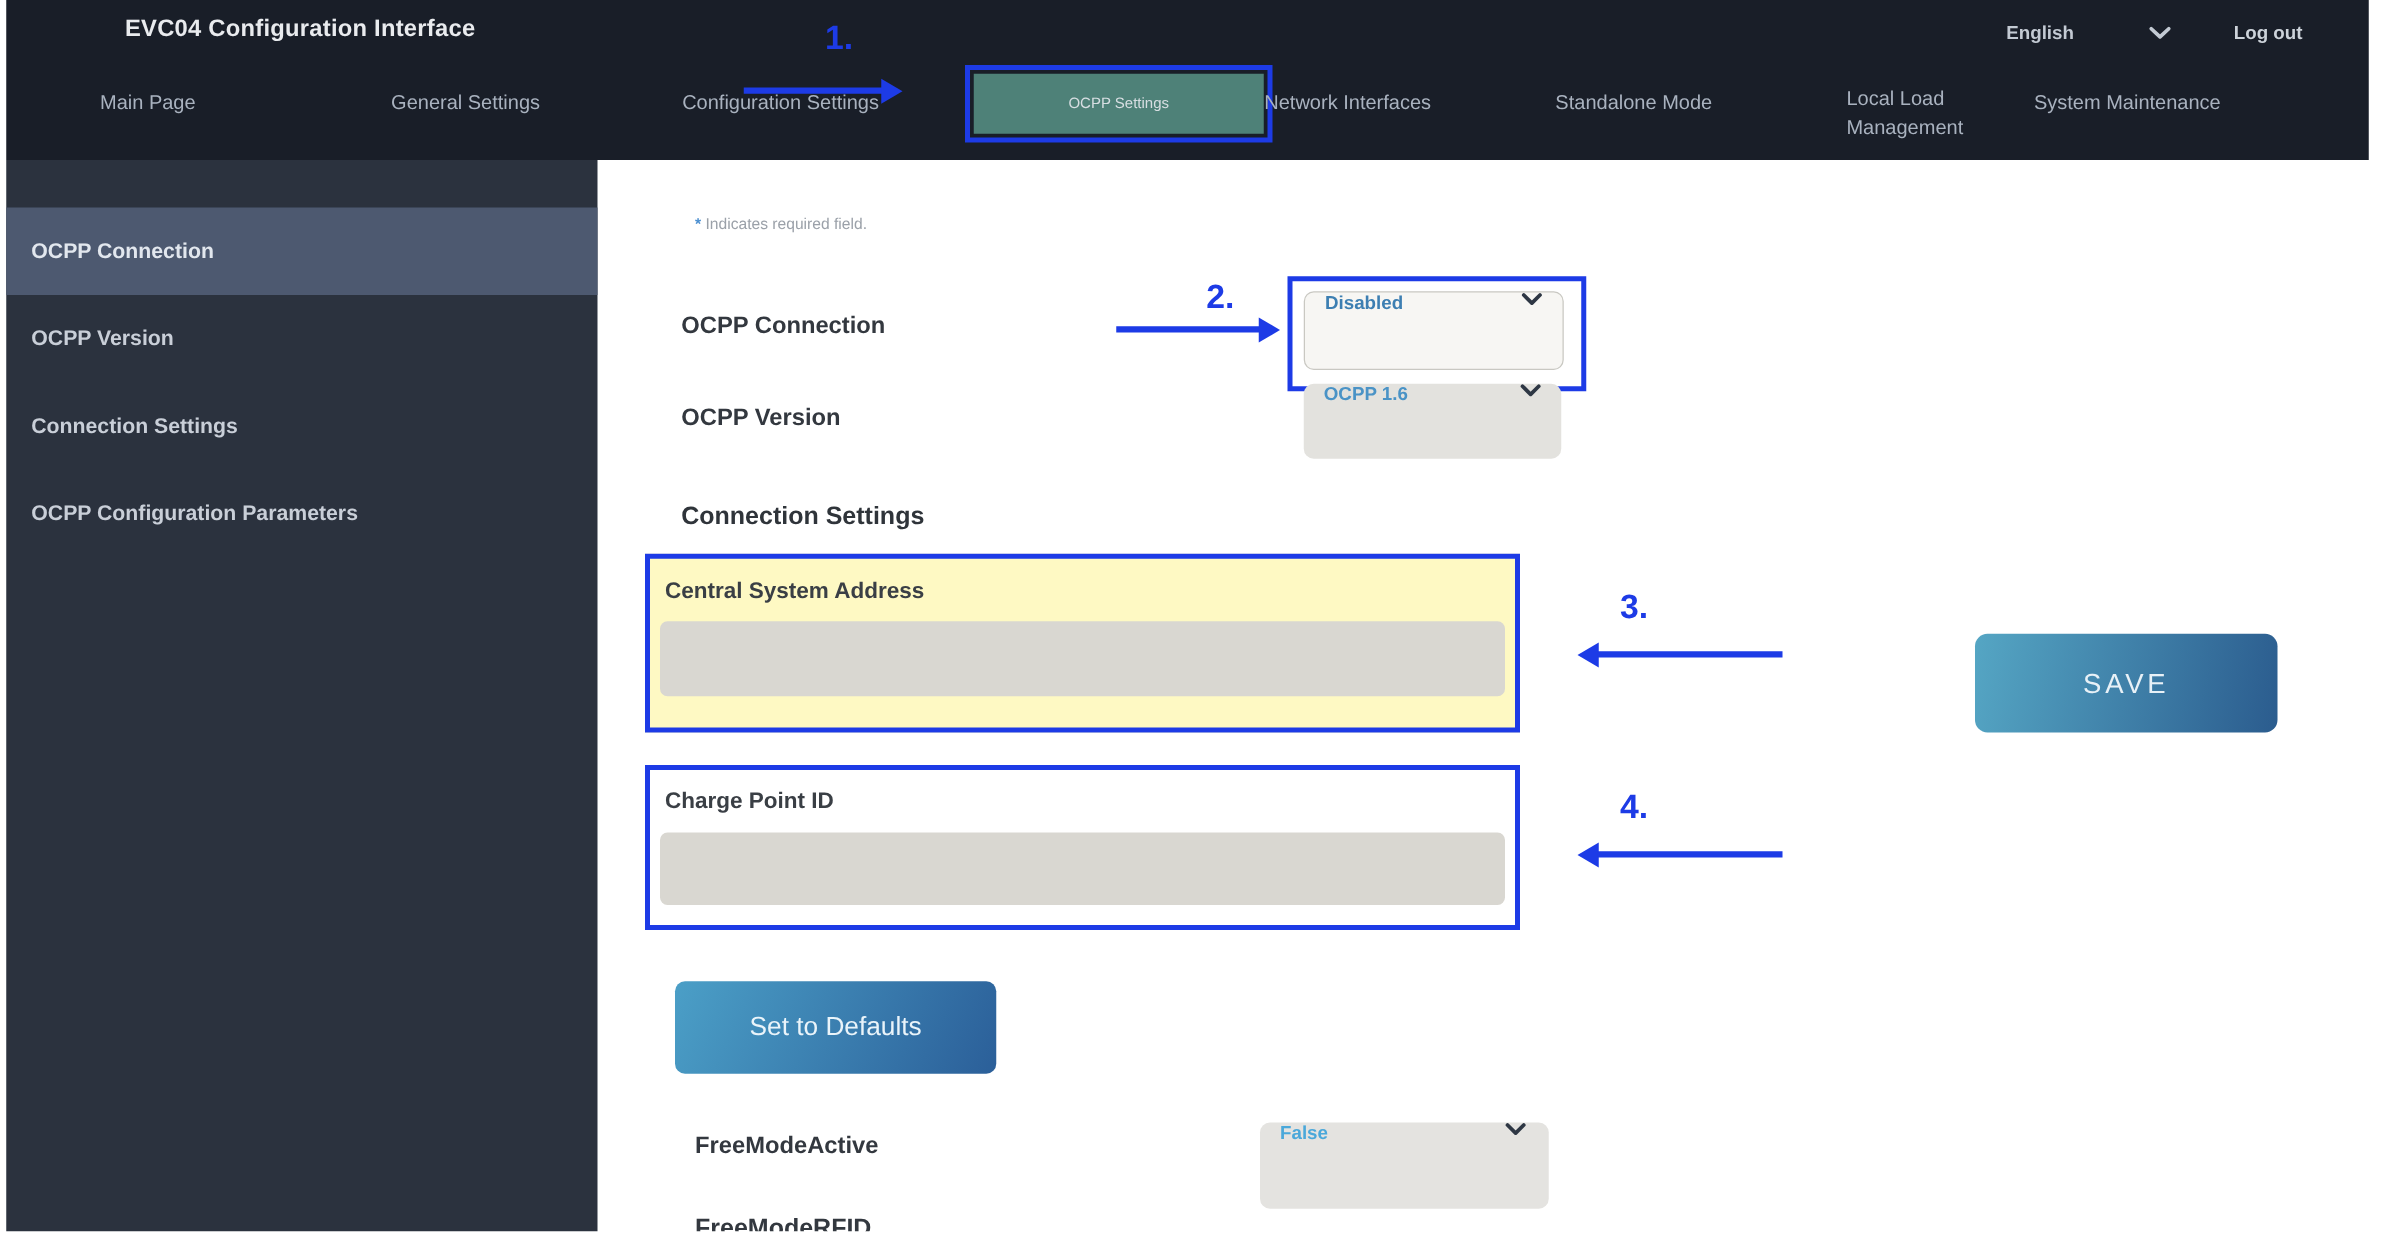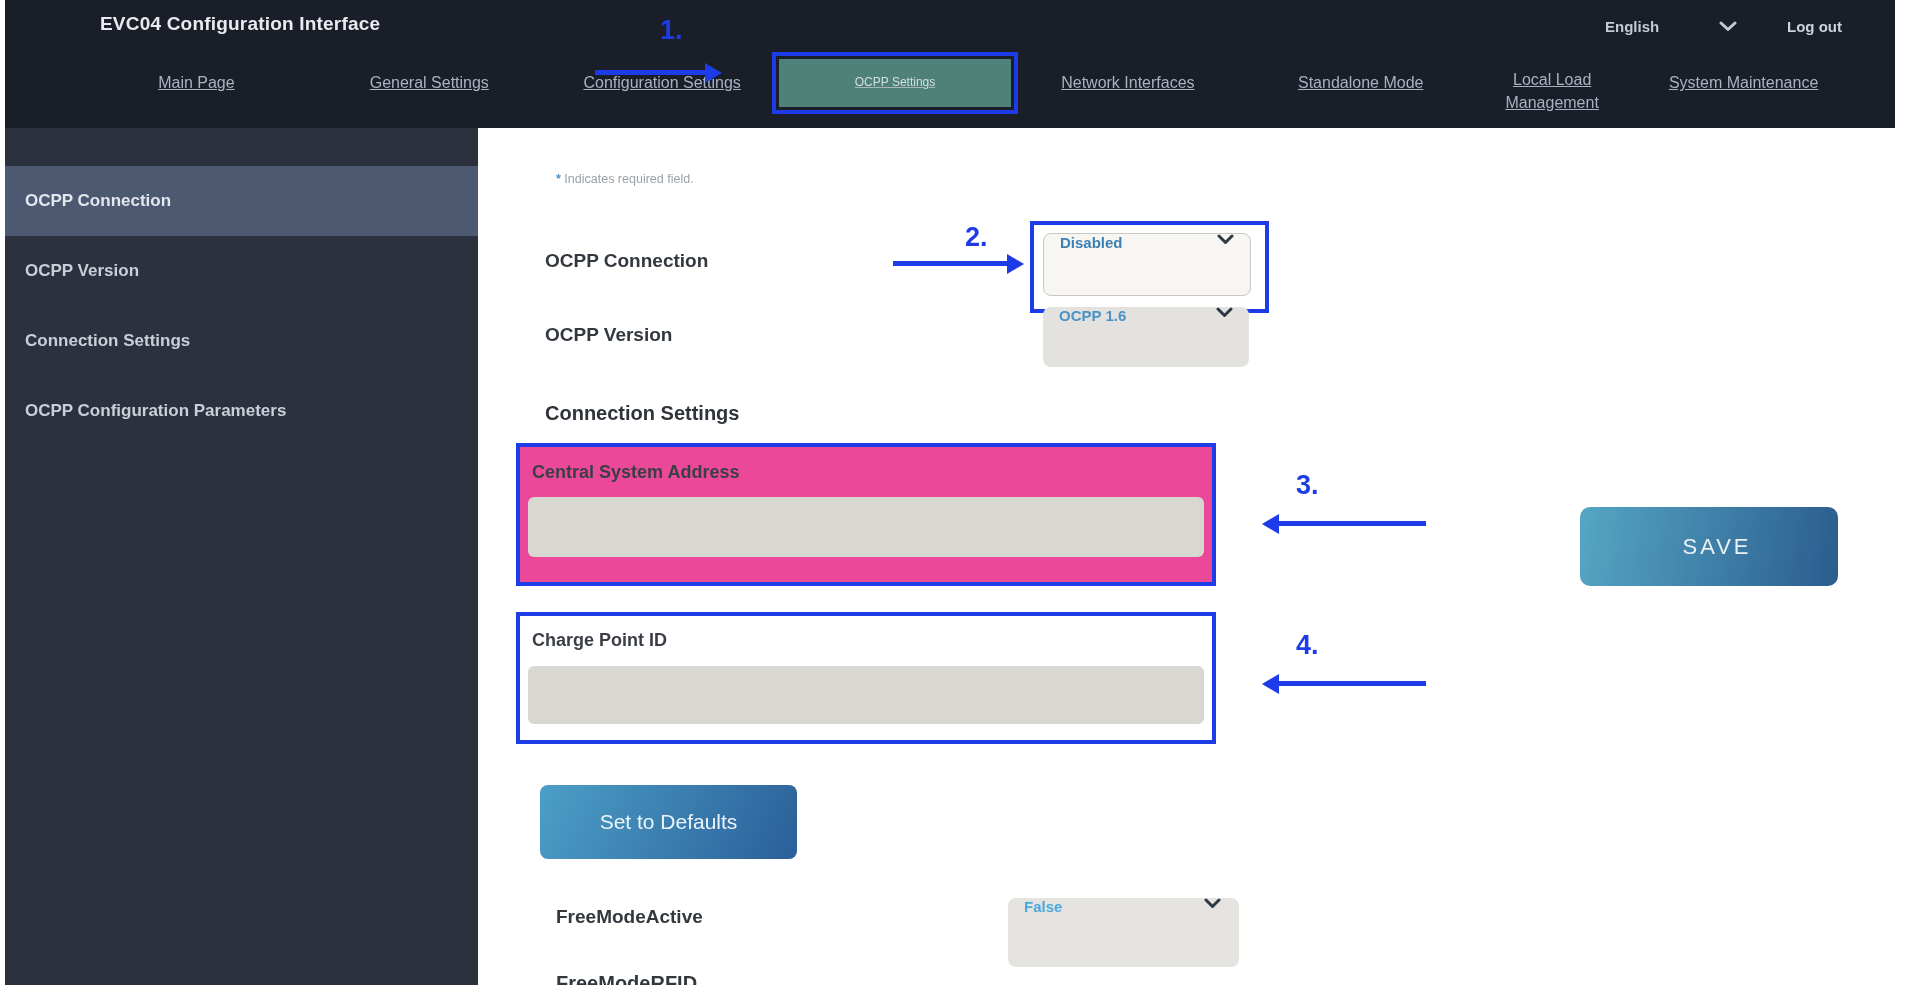--- a/index.html
+++ b/index.html
@@ -4,21 +4,21 @@
 <style>
   html,body{margin:0;padding:0;background:#ffffff;font-family:"Liberation Sans",sans-serif;}
   .canvas{position:relative;width:1920px;height:997px;background:#ffffff;overflow:hidden;}
 
   
   .topbar{position:absolute;left:5px;top:0;width:1890px;height:128px;background:var(--topbar-bg);}
   .app-title{position:absolute;left:95px;top:13px;font-size:19px;font-weight:700;color:#e9ebee;letter-spacing:.2px;}
   .lang{position:absolute;left:1600px;top:18px;display:flex;align-items:center;gap:60px;color:#c3cad3;font-size:15px;font-weight:700;cursor:pointer;}
   .logout{position:absolute;left:1782px;top:18px;color:#cdd3da;font-size:15px;font-weight:700;cursor:pointer;}
   .nav{position:absolute;left:75px;top:47px;width:1780px;height:72px;display:flex;align-items:center;}
-  .nav-item{flex:1 1 0;text-align:center;color:#a9b2bf;font-size:16px;line-height:1.45;cursor:pointer;text-decoration:underline;}
+  .nav-item{flex:1 1 0;color:#a9b2bf;font-size:16px;line-height:1.45;cursor:pointer;}
   .nav-item.two-line{max-width:150px;margin:16px auto 0;flex:1 1 0;}
   .nav-item.active-wrap{display:flex;justify-content:center;}
   .tab-active{width:232px;height:48px;background:var(--tab-active-bg);color:#d7dee2;display:flex;align-items:center;justify-content:center;font-size:12px;outline:4px solid var(--accent);outline-offset:3px;}
 
   
   .sidebar{position:absolute;left:5px;top:128px;width:473px;height:857px;background:var(--sidebar-bg);}
   .side-item{height:70px;display:flex;align-items:center;padding-left:20px;color:#c9cfd8;font-weight:700;font-size:17px;cursor:pointer;}
   .side-item:first-child{margin-top:38px;}
   .side-item.active{background:var(--sidebar-active-bg);color:#e2e7ee;}
 
@@ -33,28 +33,28 @@
   .dd-version{left:1043px;top:307px;width:206px;height:60px;background:#e3e2de;}
   .dd-false{left:1008px;top:898px;width:231px;height:69px;background:#e4e3e0;}
   .dd-text{padding-left:16px;font-size:15px;font-weight:700;}
   .dd-disabled .dd-text{color:var(--link-blue);}
   .dd-version .dd-text{color:var(--link-blue2);}
   .dd-false .dd-text{color:var(--link-blue3);}
   .dd-chevron{margin-left:auto;margin-right:16px;color:#2e3744;display:flex;}
 
   .ann-box{position:absolute;border:4px solid var(--accent);background:transparent;}
   .ann-box.box2{left:1030px;top:221px;width:231px;height:84px;}
-  .ann-box.box3{left:516px;top:443px;width:692px;height:135px;background:#ec4899;}
+  .ann-box.box3{left:516px;top:443px;width:692px;height:135px;background:#fef9c3;}
   .ann-box.box4{left:516px;top:612px;width:692px;height:124px;background:#ffffff;}
   .inner-label{position:absolute;left:12px;font-size:18px;font-weight:700;color:#3a3f45;}
   .gray-input{position:absolute;left:8px;width:676px;background:#d9d7d1;border-radius:6px;cursor:text;}
 
   .btn{position:absolute;display:flex;align-items:center;justify-content:center;color:#eaf4fa;cursor:pointer;}
   .btn-defaults{left:540px;top:785px;width:257px;height:74px;border-radius:8px;background:linear-gradient(115deg,#4b9fc7,#2b5f99);font-size:21px;}
-  .btn-save{left:1580px;top:507px;width:242px;height:79px;border-radius:10px;background:linear-gradient(100deg,#55a6c4,#2b5c8e);font-size:22px;letter-spacing:3px;color:#e8f1f7;padding-left:16px;}
+  .btn-save{left:1580px;top:507px;width:242px;height:79px;border-radius:10px;background:linear-gradient(100deg,#55a6c4,#2b5c8e);font-size:22px;letter-spacing:3px;color:#e8f1f7;}
 
   .partial-clip{position:absolute;left:556px;top:972px;height:13px;overflow:hidden;}
   .partial-clip span{font-size:20px;font-weight:700;color:#33383f;}
 
   
   .ann-num{position:absolute;color:var(--accent);font-size:27px;font-weight:700;}
   .shaft{position:absolute;height:5px;background:var(--accent);}
   .head-right{position:absolute;width:0;height:0;border-top:10px solid transparent;border-bottom:10px solid transparent;border-left:17px solid var(--accent);}
   .head-left{position:absolute;width:0;height:0;border-top:10px solid transparent;border-bottom:10px solid transparent;border-right:17px solid var(--accent);}
 </style>

